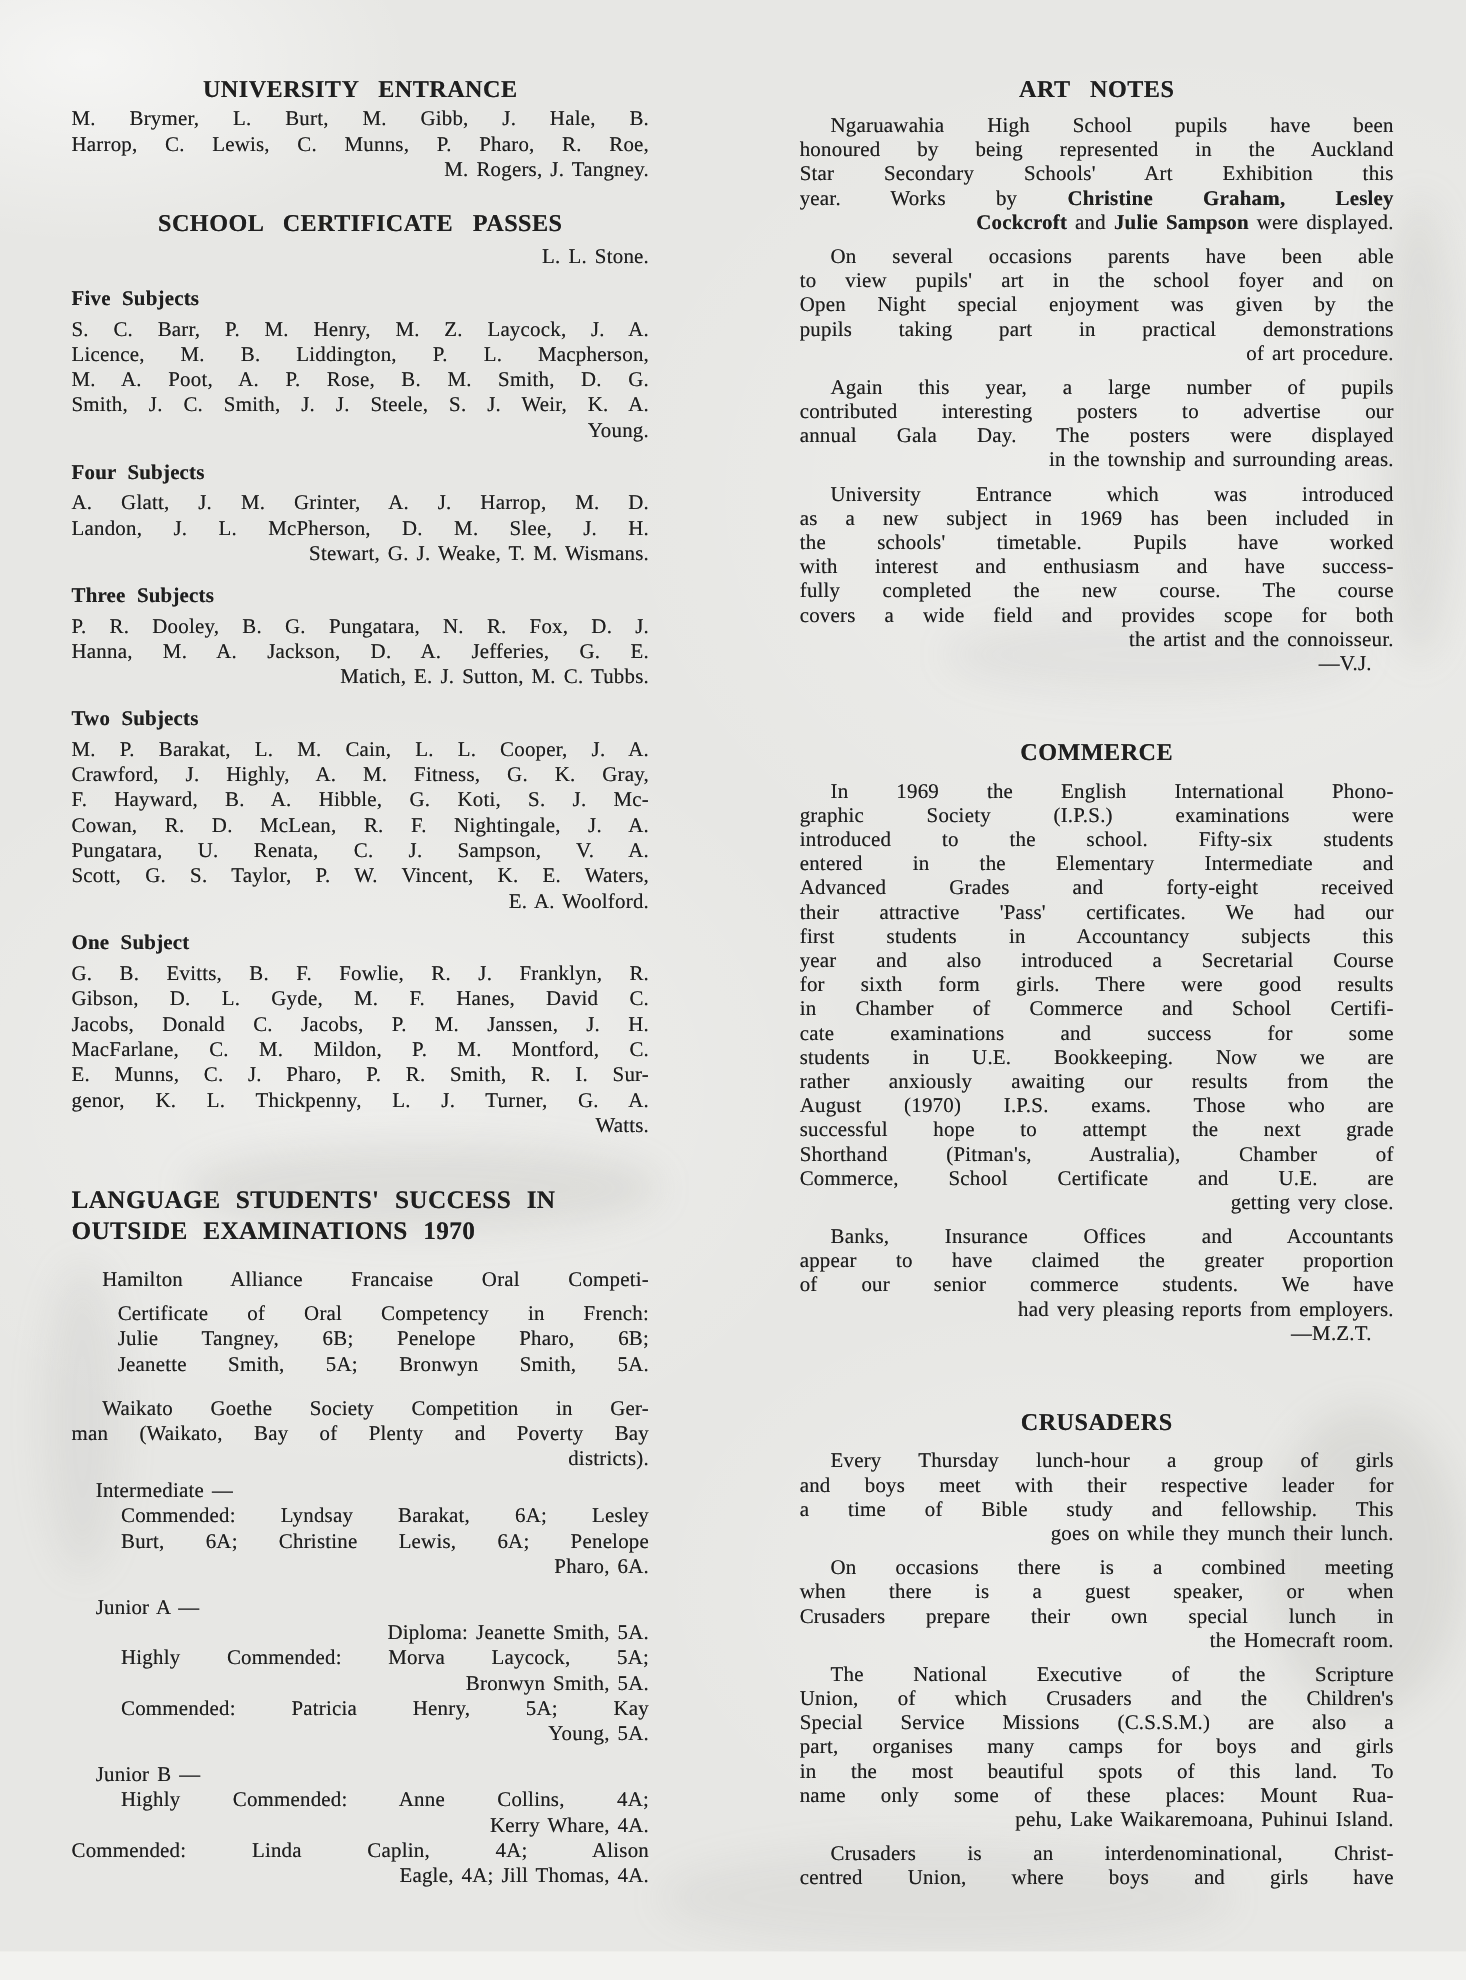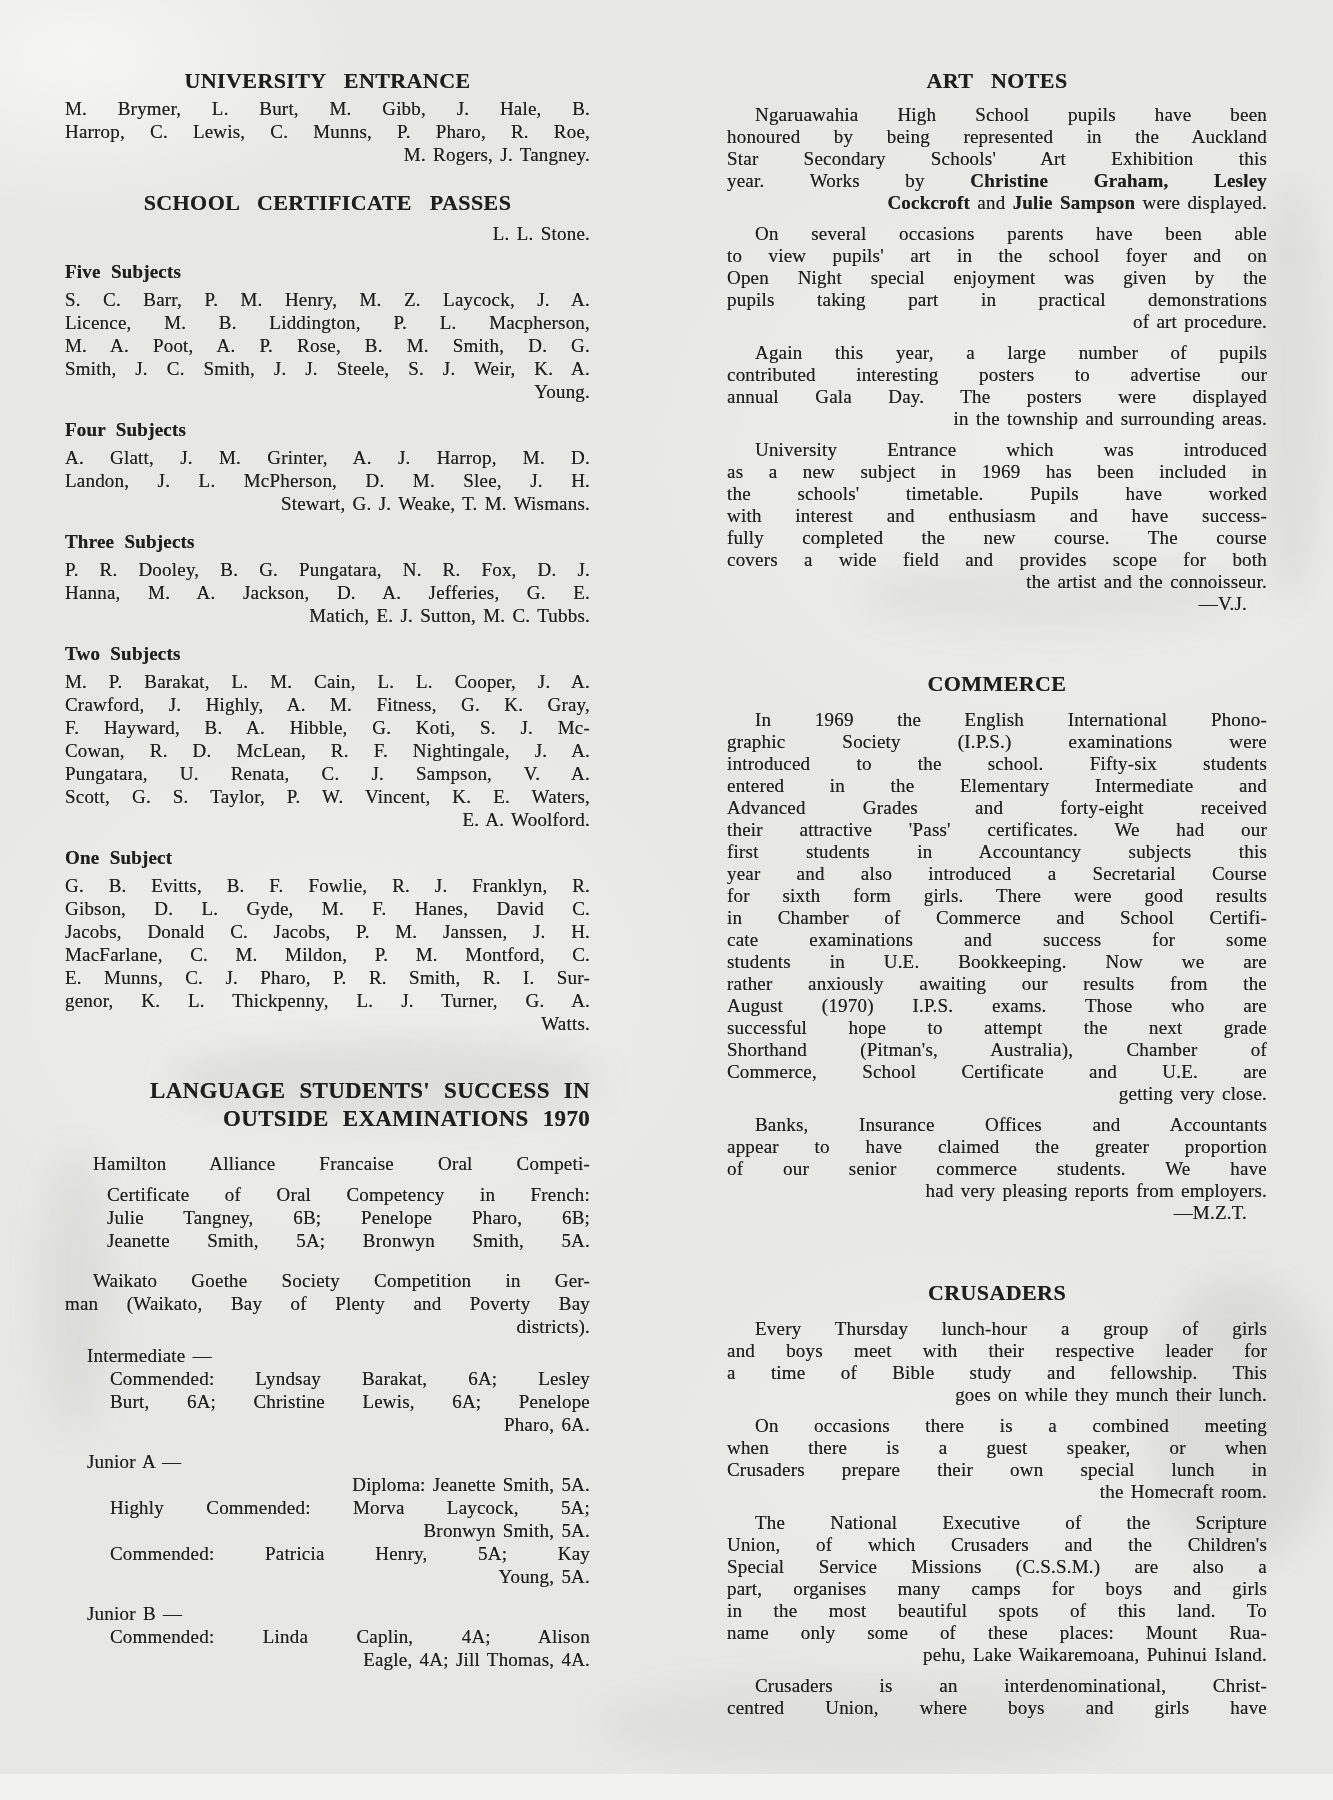--- a/index.html
+++ b/index.html
@@ -23,21 +23,21 @@
   .a5{left:600px;top:1680px;width:520px;height:90px;background:rgba(150,150,144,0.10);}
   .a6{left:860px;top:560px;width:380px;height:70px;background:rgba(150,150,144,0.10);}
   .bottom-strip{position:absolute;left:0;bottom:0;width:100%;height:26px;background:#f2f2ef;}
   .cols{position:relative;display:flex;padding:68px 0 0 65px;}
   .col{font-size:19px;letter-spacing:0.2px;word-spacing:0.12em;
        text-shadow:0 0 0.6px rgba(25,25,25,0.65);}
   .col-left{width:525px;margin-right:137px;line-height:23px;}
   .col-right{width:540px;line-height:22px;}
   .h1{font-weight:bold;font-size:22px;line-height:26px;text-align:center;
       word-spacing:0.55em;letter-spacing:0.4px;}
-  .h2{font-weight:bold;font-size:23px;line-height:28px;text-align:right;
+  .h2{font-weight:bold;font-size:23px;line-height:28px;text-align:left;
       word-spacing:0.35em;letter-spacing:0.3px;}
   .sub{font-weight:bold;word-spacing:0.28em;}
   .sig{text-align:right;}
   .p{margin:0;}
   .ln.j{text-align:justify;text-align-last:justify;}
   .ln.last{text-align:right;}
   .indent > .ln:first-child{text-indent:28px;}
   b{font-weight:bold;}
 </style>
 </head>
@@ -132,20 +132,24 @@
         <div class="p" style="margin-left: 45px;">
           <div class="ln j">Highly Commended: Morva Laycock, 5A;</div>
           <div class="ln last">Bronwyn Smith, 5A.</div>
         </div>
         <div class="p" style="margin-left: 45px;">
           <div class="ln j">Commended: Patricia Henry, 5A; Kay</div>
           <div class="ln last">Young, 5A.</div>
         </div>
         <div class="label" style="margin-top: 14px; margin-left: 22px;">Junior B —</div>
         <div class="p" style="margin-left: 45px;">
+          <div class="ln j">Highly Commended: Anne Collins, 4A;</div>
+          <div class="ln last">Kerry Whare, 4A.</div>
+        </div>
+        <div class="p" style="">
           <div class="ln j">Commended: Linda Caplin, 4A; Alison</div>
           <div class="ln last">Eagle, 4A; Jill Thomas, 4A.</div>
         </div>
       </div>
     <div class="col col-right" id="col-1">
         <div class="h1" style="margin-top: 0px; margin-bottom: 10px;">ART NOTES</div>
         <div class="p indent">
           <div class="ln j">Ngaruawahia High School pupils have been</div>
           <div class="ln j">honoured by being represented in the Auckland</div>
           <div class="ln j">Star Secondary Schools' Art Exhibition this</div>

